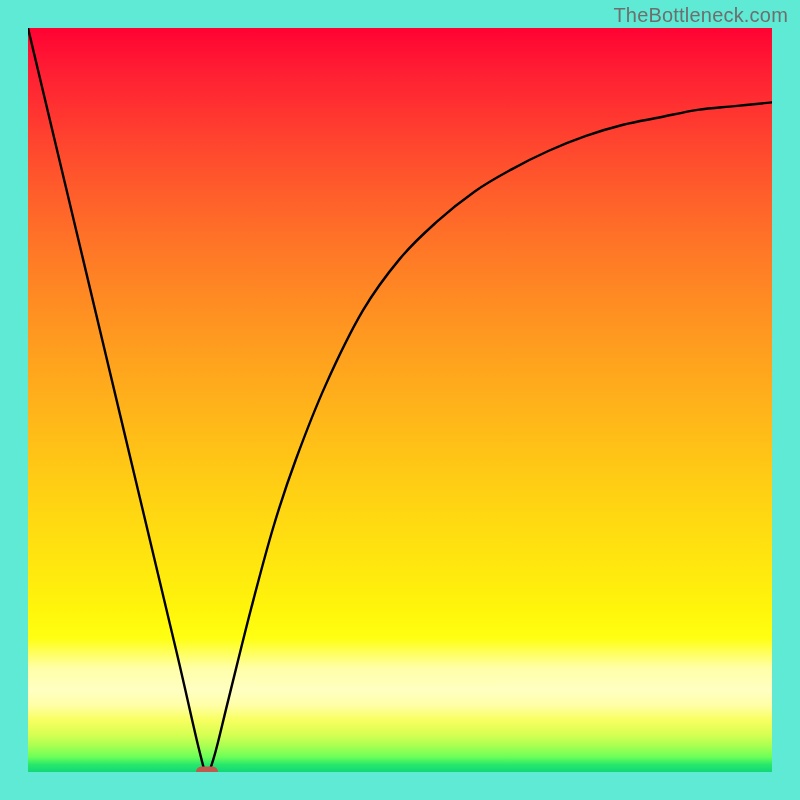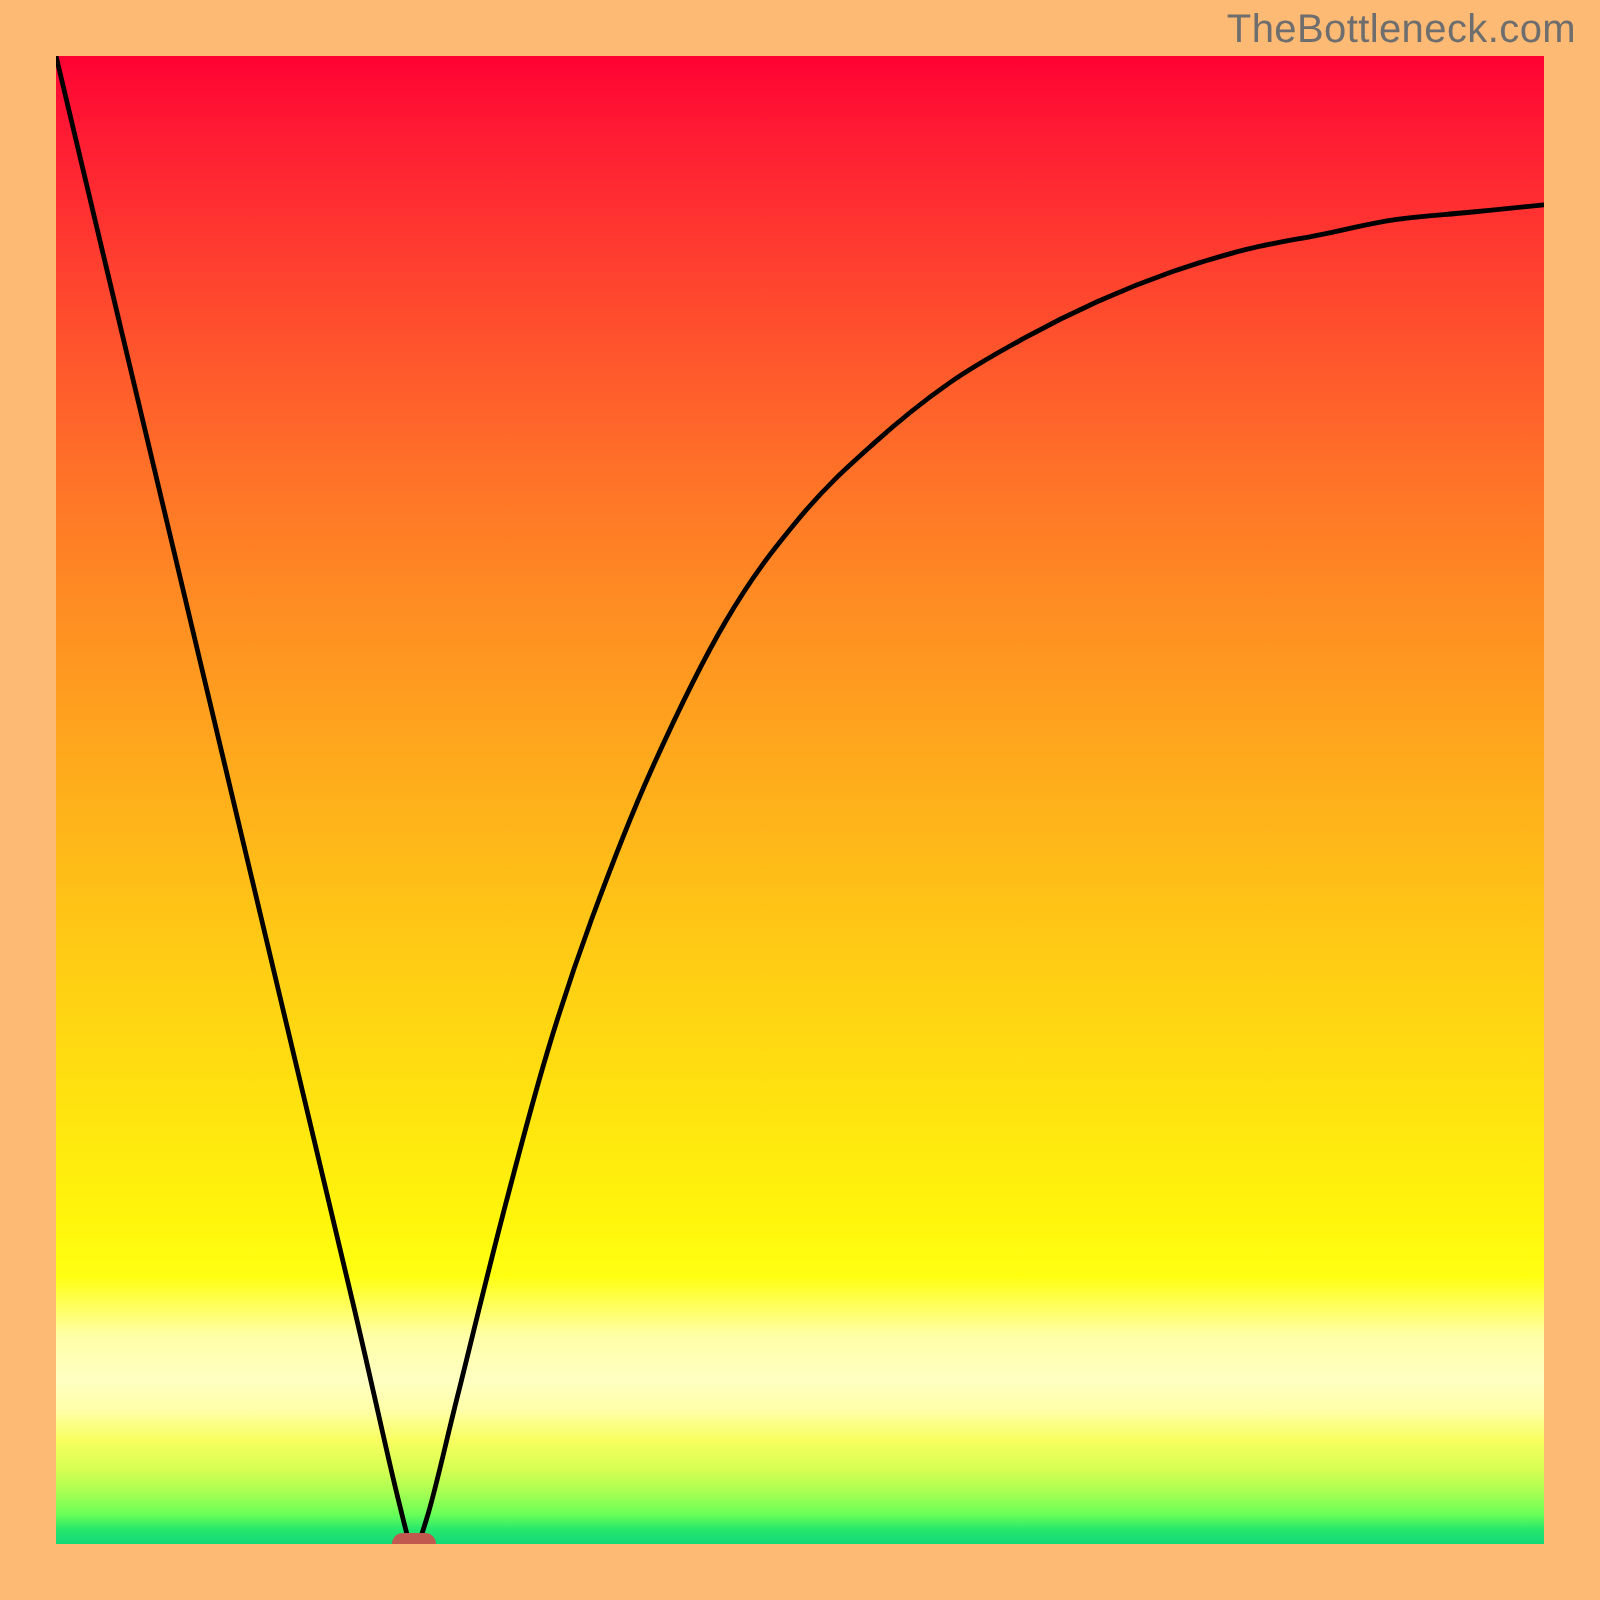--- a/index.html
+++ b/index.html
@@ -8,21 +8,21 @@
     width: 800px;
     height: 800px;
     background: #000;
     font-family: Arial, Helvetica, sans-serif;
     overflow: hidden;
   }
   .frame {
     position: relative;
     width: 800px;
     height: 800px;
-    background: #fdba74;
+    background: #5eead4;
   }
   .plot-area {
     position: absolute;
     left: 28px;
     top: 28px;
     width: 744px;
     height: 744px;
     
     background: linear-gradient(
       to bottom,

